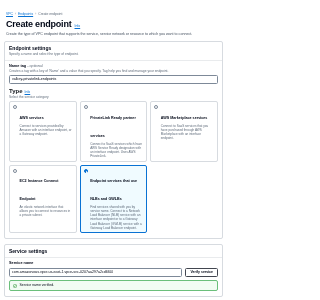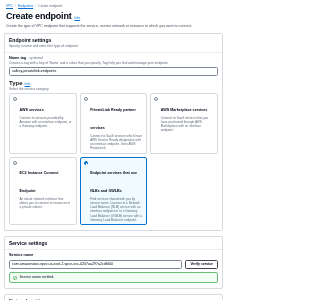--- a/index.html
+++ b/index.html
@@ -4,21 +4,21 @@
 <style>
   * { box-sizing: border-box; }
   html, body {
     margin: 0; padding: 0;
     width: 227px; height: 300px;
     overflow: hidden;
     background: #ffffff;
     font-family: "Liberation Sans", sans-serif;
     color: #16191f;
   }
-  .page { width: 227px; height: 248px; padding: 3px 4px 0 4px; background:#fff; }
+  .page { width: 227px; height: 248px; padding: 11px 4px 0 4px; background:#fff; }
 
   
   .breadcrumb { display:flex; align-items:center; gap:2px; font-size:3.4px; line-height:5px; padding:1px 2px 2px 2px; }
   .bc-link { color:#0972d3; text-decoration:underline; }
   .bc-cur { color:#5f6b7a; }
   .bc-sep { color:#7d8998; font-size:3.2px; }
 
   
   .page-title-row { display:flex; align-items:baseline; gap:3px; padding:0 2px; }
   .page-title { font-size:9px; line-height:11px; font-weight:700; letter-spacing:-0.2px; color:#000716; }

